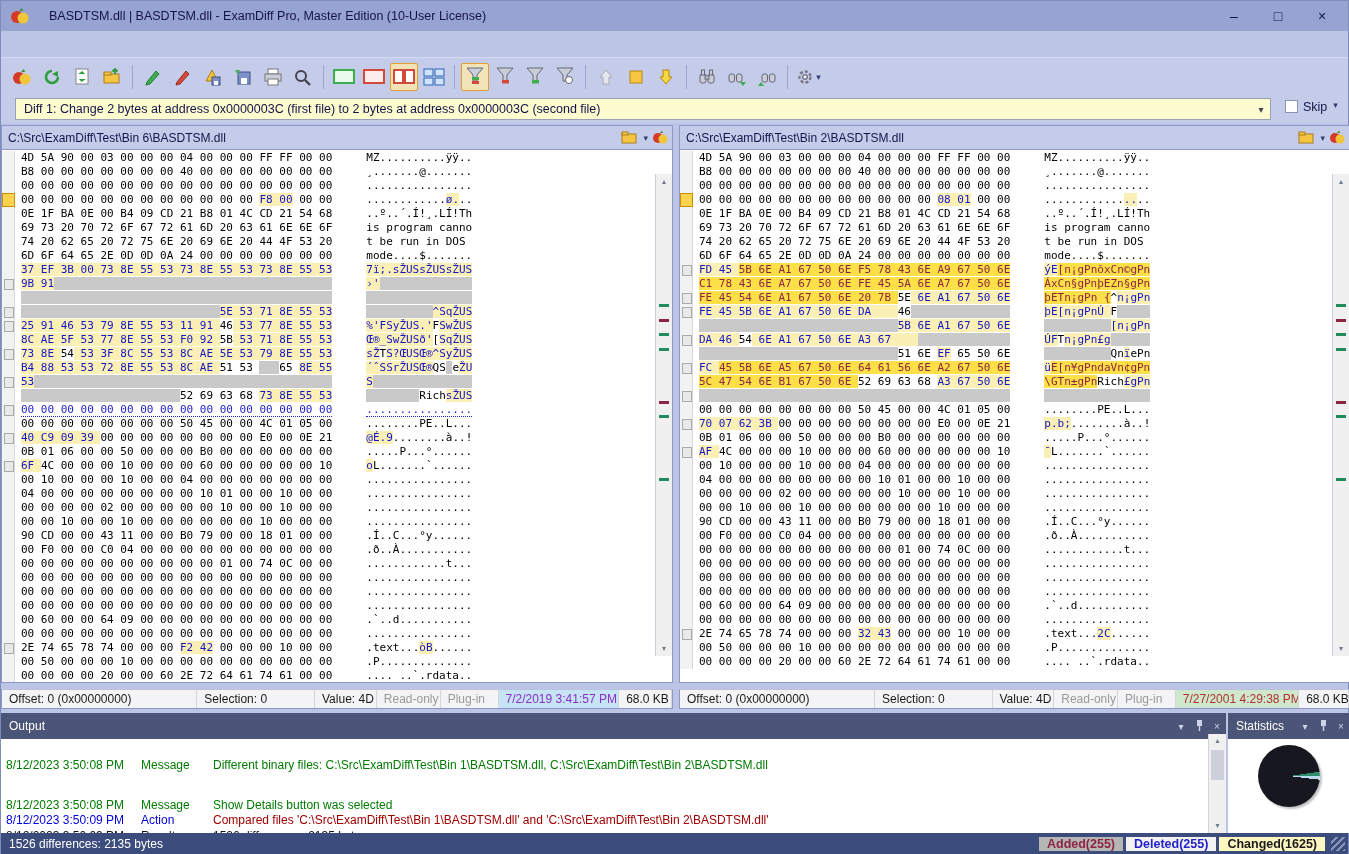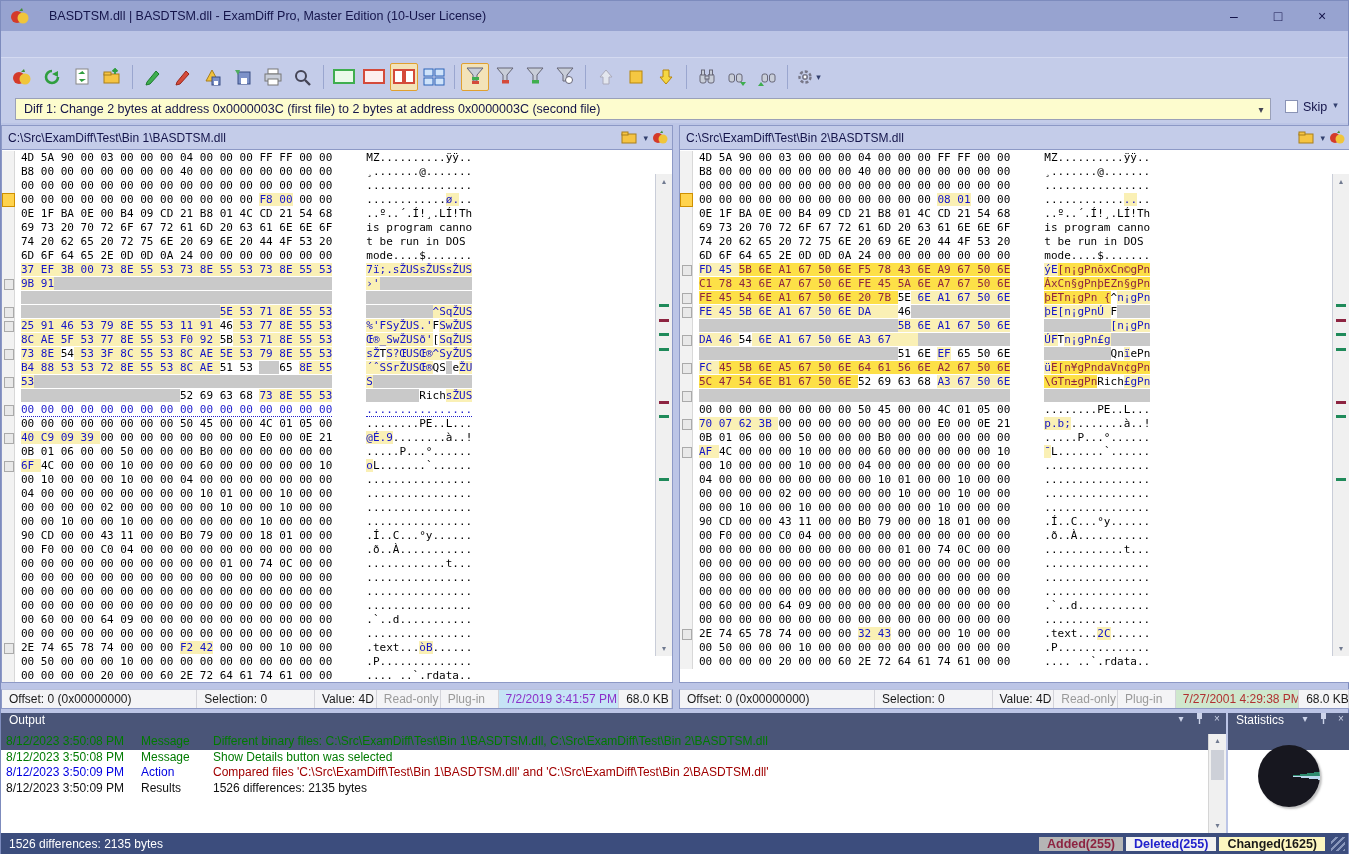--- a/index.html
+++ b/index.html
@@ -78,30 +78,30 @@
   .pane-status { position:absolute; left:0; bottom:0; width:100%; height:20px; background:#f4f4f6;
     border:1px solid #8d99c6; border-top:1px solid #b9c1dd; display:flex; align-items:stretch; font-size:12px; }
   .pscell { border-right:1px solid #d4d4da; display:flex; align-items:center; padding:0 7px;
     color:#1a1a1a; white-space:nowrap; overflow:hidden; }
   .pscell.muted { color:#9a9a9a; }
   .pscell.dateblue { background:#c6e4f6; color:#8b2fc9; }
   .pscell.dategreen { background:#cfe8cd; color:#b03030; }
 
   
   #output { position:absolute; left:0; top:712px; width:1225px; height:120px; background:#fff; }
-  .dockhead { height:37px; background:#4a5578; color:#fff; display:flex; align-items:flex-start;
+  .dockhead { height:26px; background:#4a5578; color:#fff; display:flex; align-items:center;
     font-size:12px; padding-left:8px; }
   .dockhead .sp { flex:1; }
   .dockhead .hic { width:18px; text-align:center; color:#cdd4ea; font-size:10px; }
   #outrows { position:absolute; left:0; top:21px; right:20px; bottom:0; overflow:hidden; font-size:12px; }
   .orow { display:flex; height:15.5px; line-height:15.5px; white-space:nowrap; }
   .orow .time { width:140px; flex:none; padding-left:5px; }
   .orow .type { width:72px; flex:none; }
   .orow .text { flex:1; overflow:hidden; }
-  .orow.green { color:#007a00; }
+  .orow.green { color:#007a00;margin-top:24px; }
   .orow.plain { color:#111; }
   .orow.action .time, .orow.action .type { color:#0000e0; }
   .orow.action .text { color:#a00000; }
   #outscroll { position:absolute; right:0; top:21px; bottom:0; width:18px; background:#f0f0f0; border-left:1px solid #d5d5d5; }
   #outscroll .sa { position:absolute; width:100%; text-align:center; font-size:8px; color:#707a90; line-height:14px; }
   #outscroll .thumb { position:absolute; left:2px; right:2px; top:16px; height:30px; background:#cdd0d8; }
 
   
   #stats { position:absolute; left:1227px; top:712px; width:122px; height:120px; background:#fff; }
   #pie { position:absolute; left:30px; top:32px; width:62px; height:62px; border-radius:50%;
@@ -313,21 +313,21 @@
     </div>
     <div id="skipbox">
       <span class="cb"></span>
       <span class="lbl">Skip</span>
       <span class="dd">▾</span>
     </div>
   </div>
 
   <div id="pane-left" class="pane">
       <div class="pane-header">
-        <span class="path">C:\Src\ExamDiff\Test\Bin 1\BASDTSM.dll</span>
+        <span class="path">C:\Src\ExamDiff\Test\Bin 6\BASDTSM.dll</span>
         <span class="hicons">
           <svg width="18" height="15">
             <rect x="1" y="4" width="14" height="9" fill="#f5c443" stroke="#a87f1d"></rect>
             <rect x="1" y="2" width="6" height="3" fill="#f5c443" stroke="#a87f1d"></rect>
           </svg>
           <span class="dd">▾</span>
           <svg width="16" height="15">
             <circle cx="6" cy="8" r="5" fill="#d43a2a"></circle>
             <circle cx="11" cy="9" r="4.5" fill="#f0c53a"></circle>
             <path d="M8 3 L10 0.5 L11 3 Z" fill="#3f8f2f"></path>

